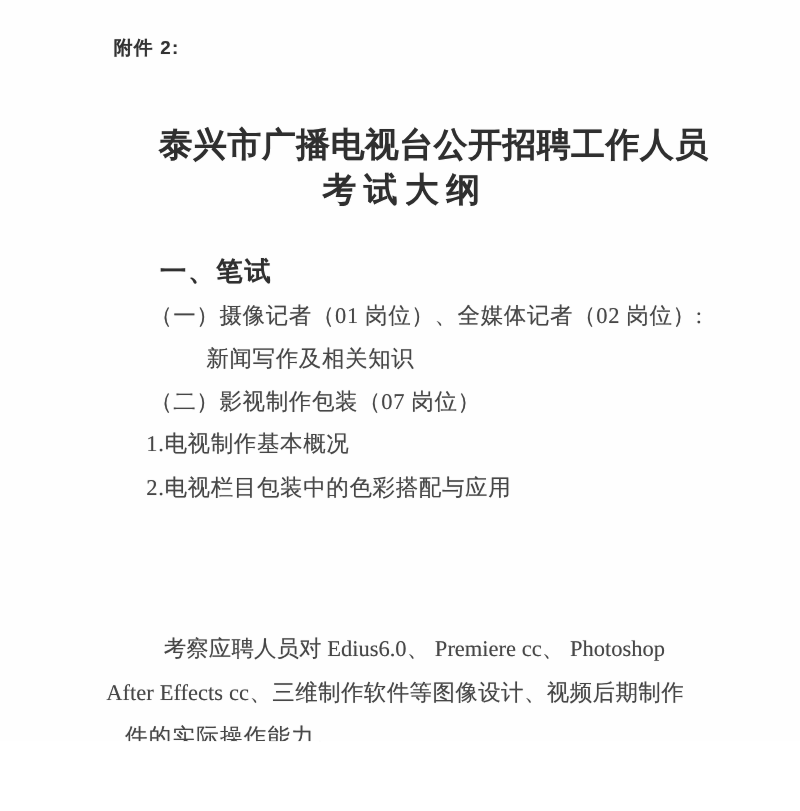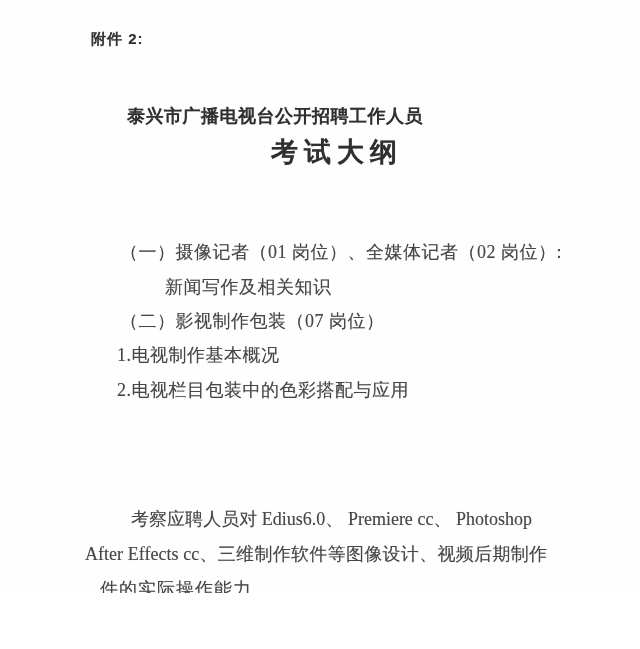--- a/index.html
+++ b/index.html
@@ -28,28 +28,28 @@
     top: 27px;
     font-family: "Liberation Sans", "DejaVu Sans", sans-serif;
     font-weight: 700;
     font-size: 15px;
     color: #333333;
     letter-spacing: 1px;
   }
   .title1 {
     left: 127px;
     top: 101px;
-    font-size: 18px;
+    font-size: 27px;
     line-height: 31px;
     font-weight: 700;
     color: #2f2f2f;
     letter-spacing: 0.5px;
   }
   .title2 {
-    left: 271px;
+    left: 258px;
     top: 137px;
     font-size: 27px;
     line-height: 31px;
     font-weight: 700;
     color: #2f2f2f;
     letter-spacing: 6px;
   }
   .heading {
     font-family: "Liberation Sans", "DejaVu Sans", sans-serif;
     font-weight: 700;
@@ -83,20 +83,21 @@
 <body>
 
 <div class="page">
 
   <div class="line attach">附件 2:</div>
 
   <div class="line title1">泰兴市广播电视台公开招聘工作人员</div>
 
   <div class="line title2">考试大纲</div>
 
+  <div class="line heading h1">一、笔试</div>
 
   <div class="line s1-l0">（一）摄像记者（01 岗位）、全媒体记者（02 岗位）:</div>
 
   <div class="line s1-l1">新闻写作及相关知识</div>
 
   <div class="line s1-l2">（二）影视制作包装（07 岗位）</div>
 
   <div class="line s1-l3">1.电视制作基本概况</div>
 
   <div class="line s1-l4">2.电视栏目包装中的色彩搭配与应用</div>

